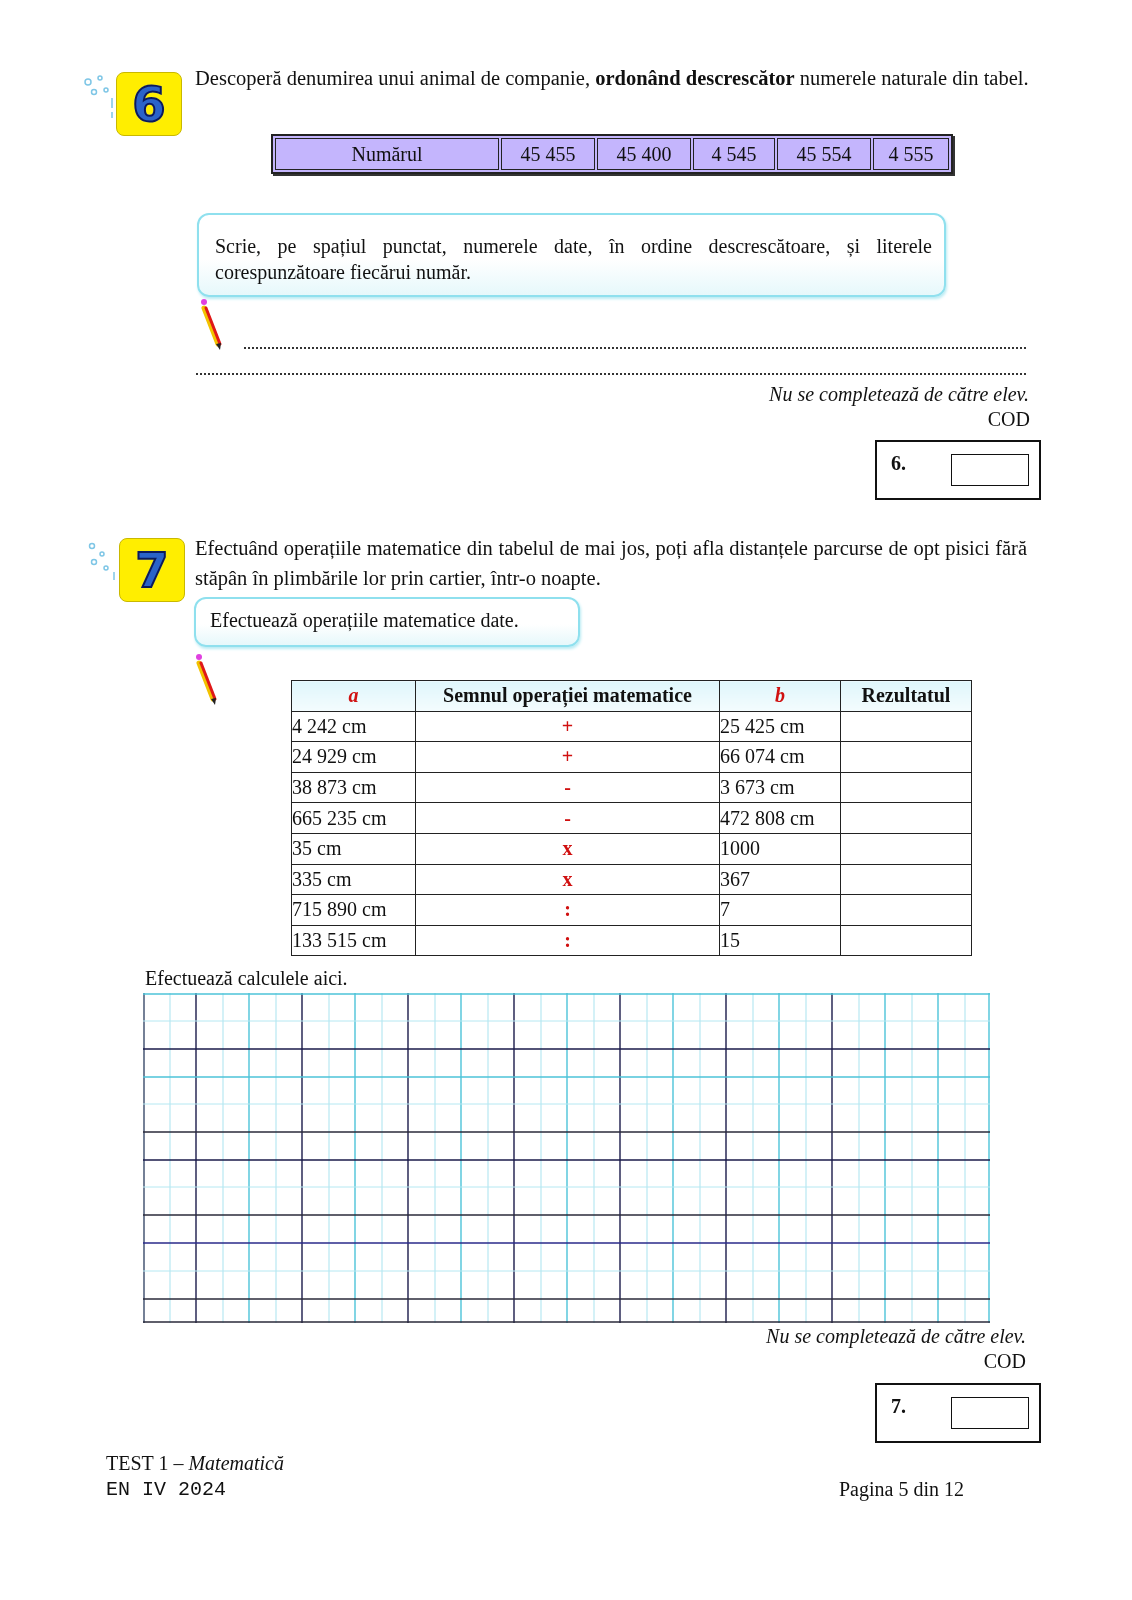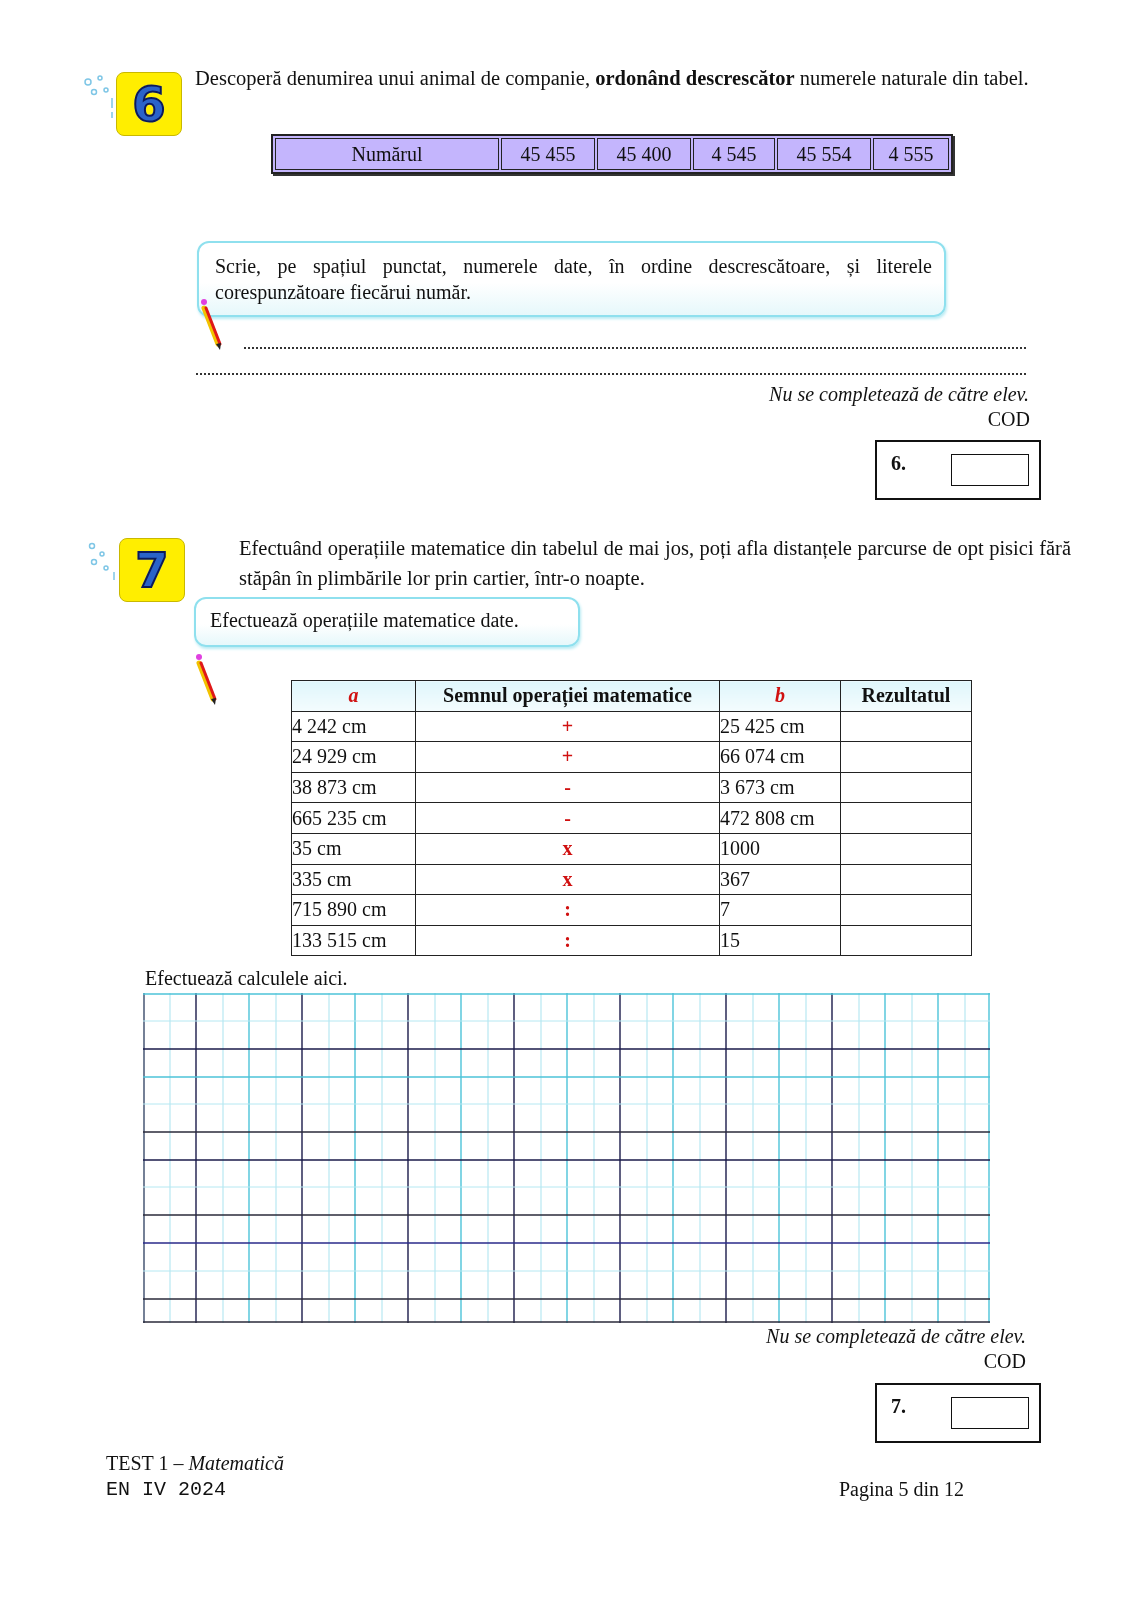--- a/index.html
+++ b/index.html
@@ -117,21 +117,21 @@
     <td class="lbl">Numărul</td>
     <td class="num">45 455</td>
     <td class="num">45 400</td>
     <td class="num" style="width:68px">4 545</td>
     <td class="num">45 554</td>
     <td class="num" style="width:62px">4 555</td>
   </tr>
 </tbody>
   </table>
 
-<div class="instr" style="left:197px; top:213px; width:717px; height:62px; padding:10px 12px 0 16px;margin-top:28px;">
+<div class="instr" style="left:197px; top:213px; width:717px; height:62px; padding:18px 12px 0 16px;">
   <div style="text-align:justify;">Scrie, pe spațiul punctat, numerele date, în ordine descrescătoare, și literele corespunzătoare fiecărui număr.</div>
 </div>
 
 <svg class="pencil" style="left:200px; top:298px;" viewBox="0 0 22 52">
   <circle cx="4" cy="4" r="3" fill="#e040e0"></circle>
   <path d="M4 10 L18 46" stroke="#f2c200" stroke-width="5" stroke-linecap="round"></path>
   <path d="M6 10 L20 46" stroke="#e01818" stroke-width="3" stroke-linecap="round"></path>
   <path d="M16 46 L20 52 L21 45 Z" fill="#222"></path>
 </svg>
 
@@ -152,21 +152,21 @@
       <circle cx="20" cy="16" r="2"></circle>
       <circle cx="12" cy="24" r="2.5"></circle>
     <circle cx="24" cy="30" r="2"></circle>
       <path d="M32 34 l0 8"></path>
   </g>
 </svg>
 <div class="badge" style="left:119px; top:538px;">
   <span>7</span>
 </div>
 
-<div class="para" style="left:195px; top:533px; width:832px;margin-left:44px;">Efectuând operațiile matematice din tabelul de mai jos, poți afla distanțele parcurse de opt pisici fără stăpân în plimbările lor prin cartier, într-o noapte.</div>
+<div class="para" style="left:195px; top:533px; width:832px;">Efectuând operațiile matematice din tabelul de mai jos, poți afla distanțele parcurse de opt pisici fără stăpân în plimbările lor prin cartier, într-o noapte.</div>
 
 <div class="instr" style="left:194px; top:597px; width:356px; height:38px; padding:8px 12px 0 14px;">
   <div>Efectuează operațiile matematice date.</div>
 </div>
 
 <svg class="pencil" style="left:195px; top:653px;" viewBox="0 0 22 52">
   <circle cx="4" cy="4" r="3" fill="#e040e0"></circle>
   <path d="M4 10 L18 46" stroke="#f2c200" stroke-width="5" stroke-linecap="round"></path>
   <path d="M6 10 L20 46" stroke="#e01818" stroke-width="3" stroke-linecap="round"></path>
   <path d="M16 46 L20 52 L21 45 Z" fill="#222"></path>

